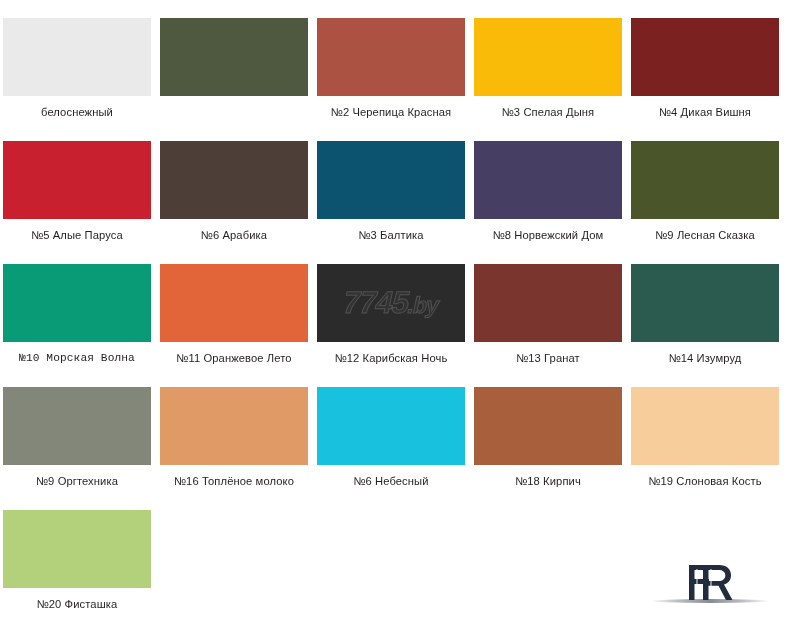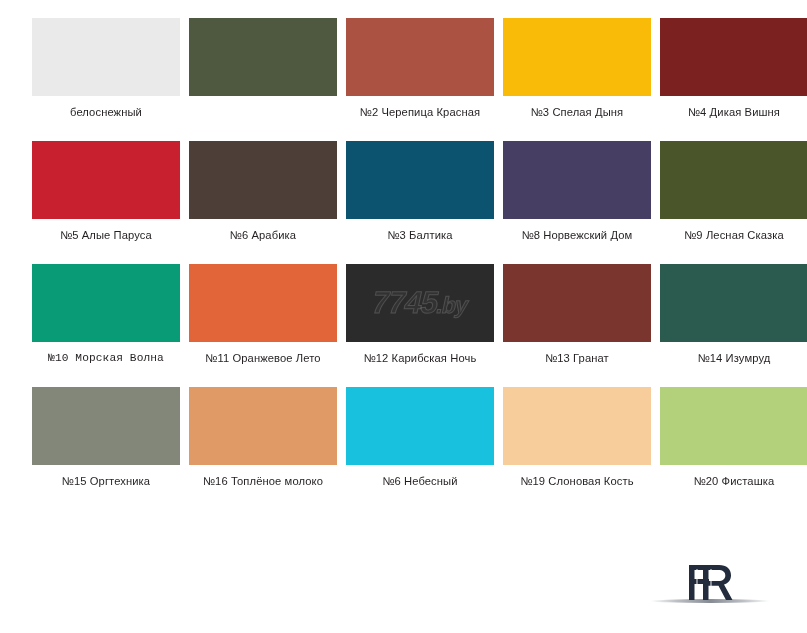--- a/index.html
+++ b/index.html
@@ -11,21 +11,21 @@
     background: #ffffff;
     font-family: "Liberation Sans", "DejaVu Sans", sans-serif;
     overflow: hidden;
   }
 
   #palette-sheet {
     position: relative;
     width: 807px;
     height: 633px;
     background: #ffffff;
-    padding: 18px 20px 0 32px;
+    padding: 18px 20px 0 3px;
   }
 
   .swatch-grid {
     display: grid;
     grid-template-columns: repeat(5, 148px);
     column-gap: 9px;
     row-gap: 0;
     justify-content: start;
   }
 
@@ -147,29 +147,33 @@
       <div class="swatch-cell">
         <div class="swatch-chip" style="background: rgb(122, 53, 47);"></div>
         <div class="swatch-label" style="color: rgb(35, 31, 32);">№13 Гранат</div>
       </div>
       <div class="swatch-cell">
         <div class="swatch-chip" style="background: rgb(42, 91, 78);"></div>
         <div class="swatch-label" style="color: rgb(35, 31, 32);">№14 Изумруд</div>
       </div>
       <div class="swatch-cell">
         <div class="swatch-chip" style="background: rgb(130, 135, 122);"></div>
-        <div class="swatch-label" style="color: rgb(35, 31, 32);">№15 Оргтехника</div>
+        <div class="swatch-label" style="color: rgb(35, 31, 32);">№9 Оргтехника</div>
       </div>
       <div class="swatch-cell">
         <div class="swatch-chip" style="background: rgb(224, 154, 101);"></div>
         <div class="swatch-label" style="color: rgb(35, 31, 32);">№16 Топлёное молоко</div>
       </div>
       <div class="swatch-cell">
         <div class="swatch-chip" style="background: rgb(24, 194, 222);"></div>
         <div class="swatch-label" style="color: rgb(35, 31, 32);">№6 Небесный</div>
+      </div>
+      <div class="swatch-cell">
+        <div class="swatch-chip" style="background: rgb(168, 95, 60);"></div>
+        <div class="swatch-label" style="color: rgb(35, 31, 32);">№18 Кирпич</div>
       </div>
       <div class="swatch-cell">
         <div class="swatch-chip" style="background: rgb(247, 206, 155);"></div>
         <div class="swatch-label" style="color: rgb(35, 31, 32);">№19 Слоновая Кость</div>
       </div>
       <div class="swatch-cell">
         <div class="swatch-chip" style="background: rgb(179, 209, 123);"></div>
         <div class="swatch-label" style="color: rgb(35, 31, 32);">№20 Фисташка</div>
       </div>
     </div>

